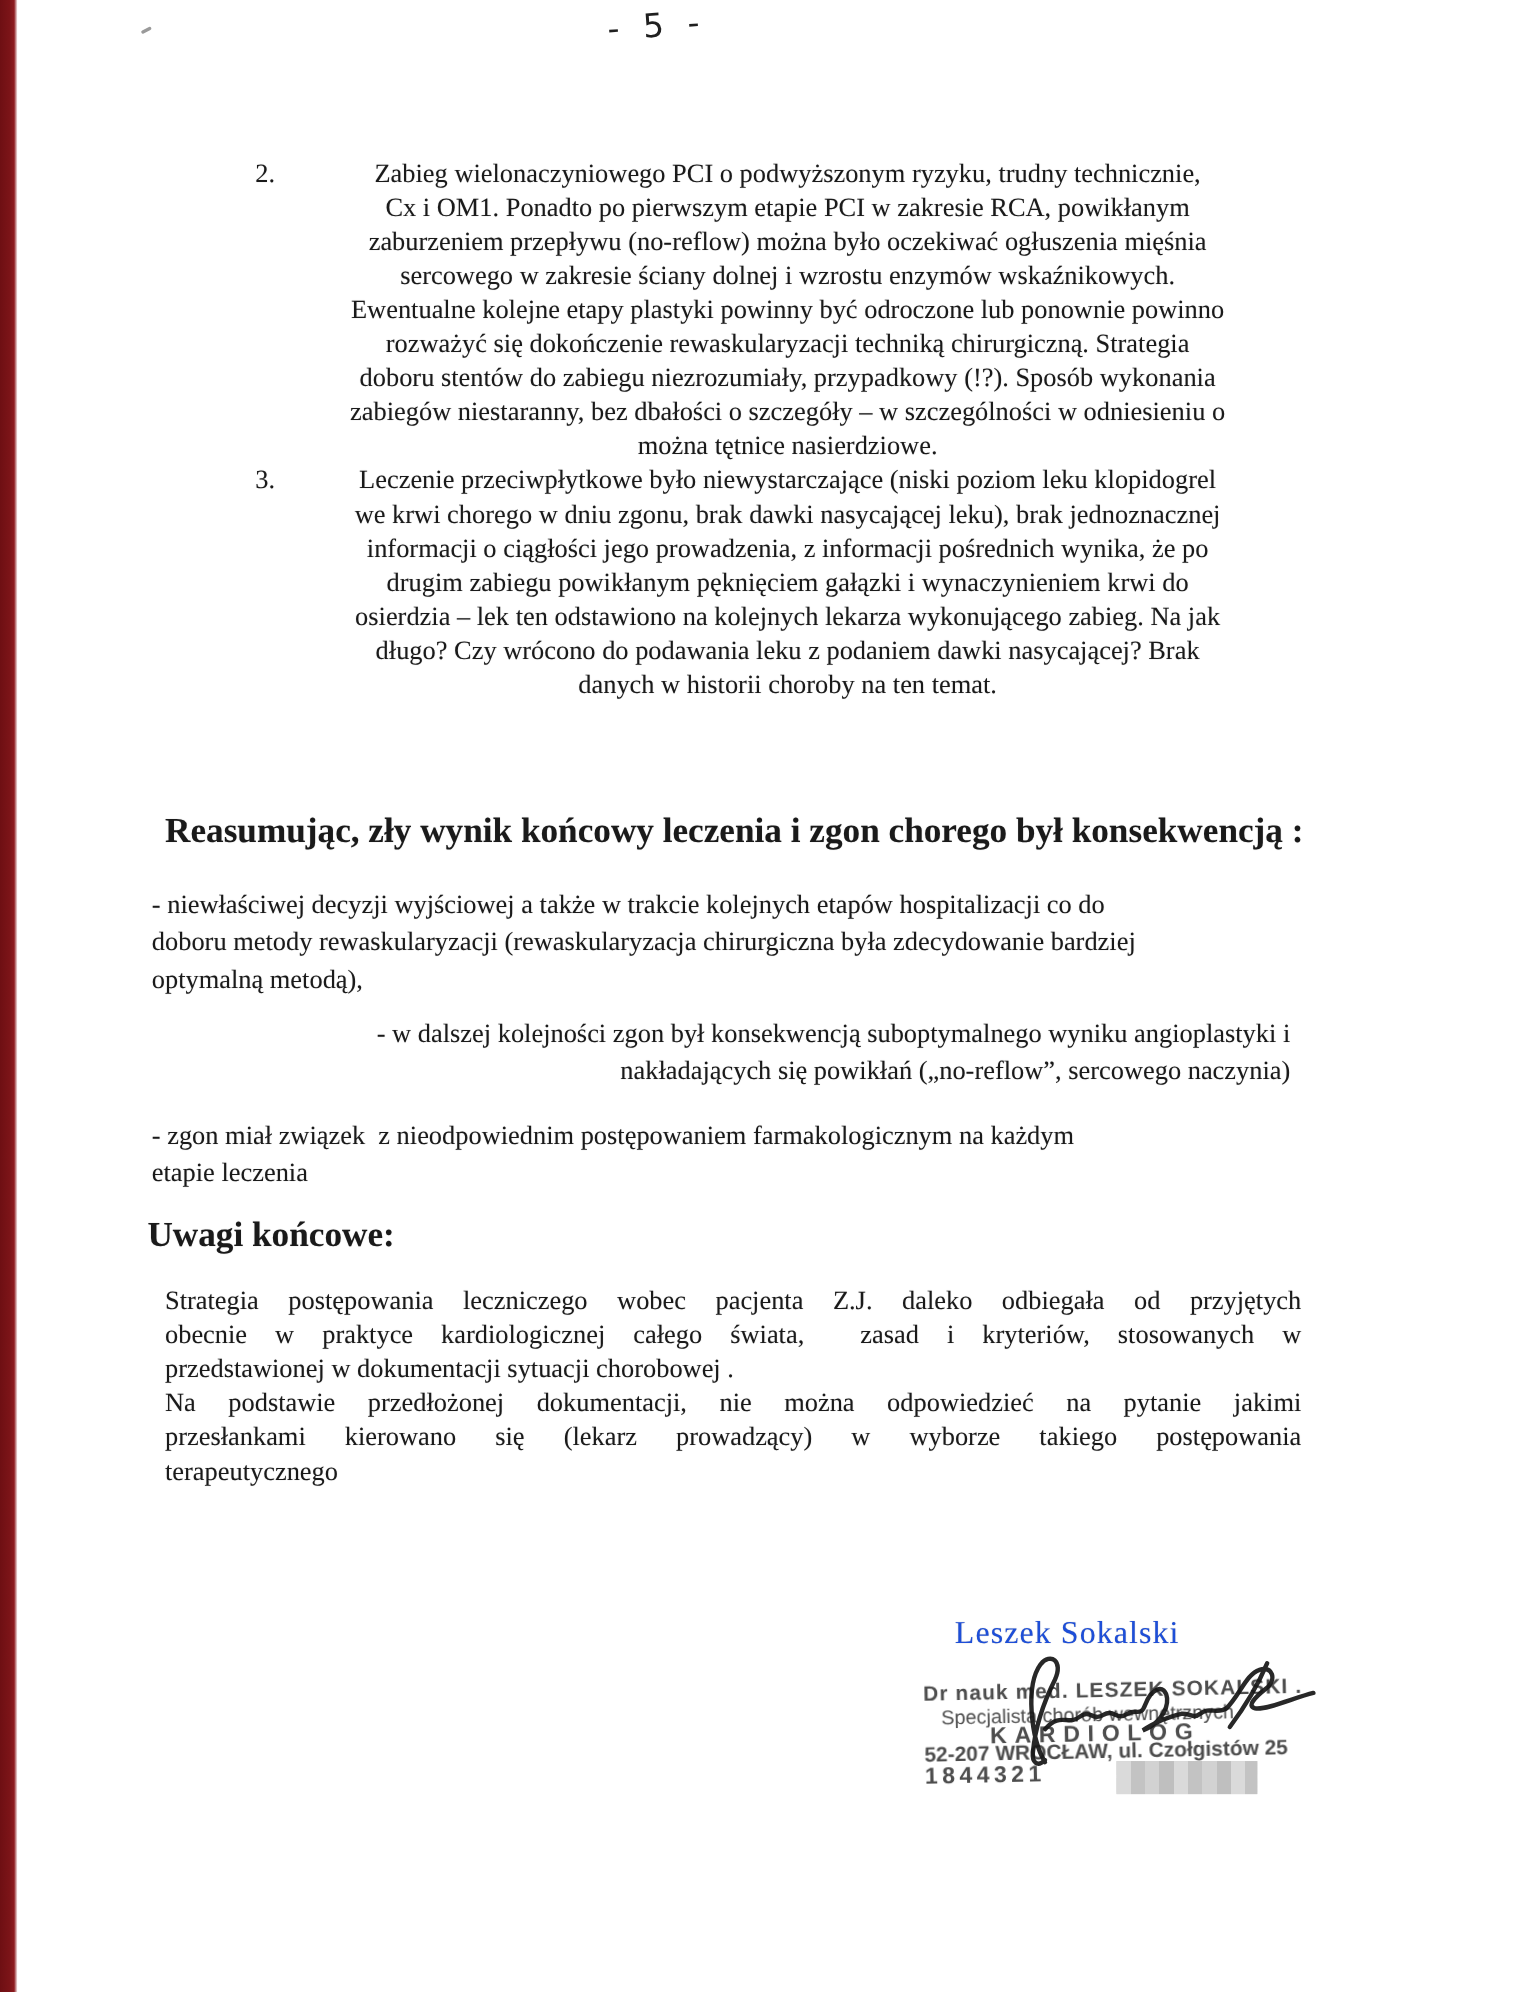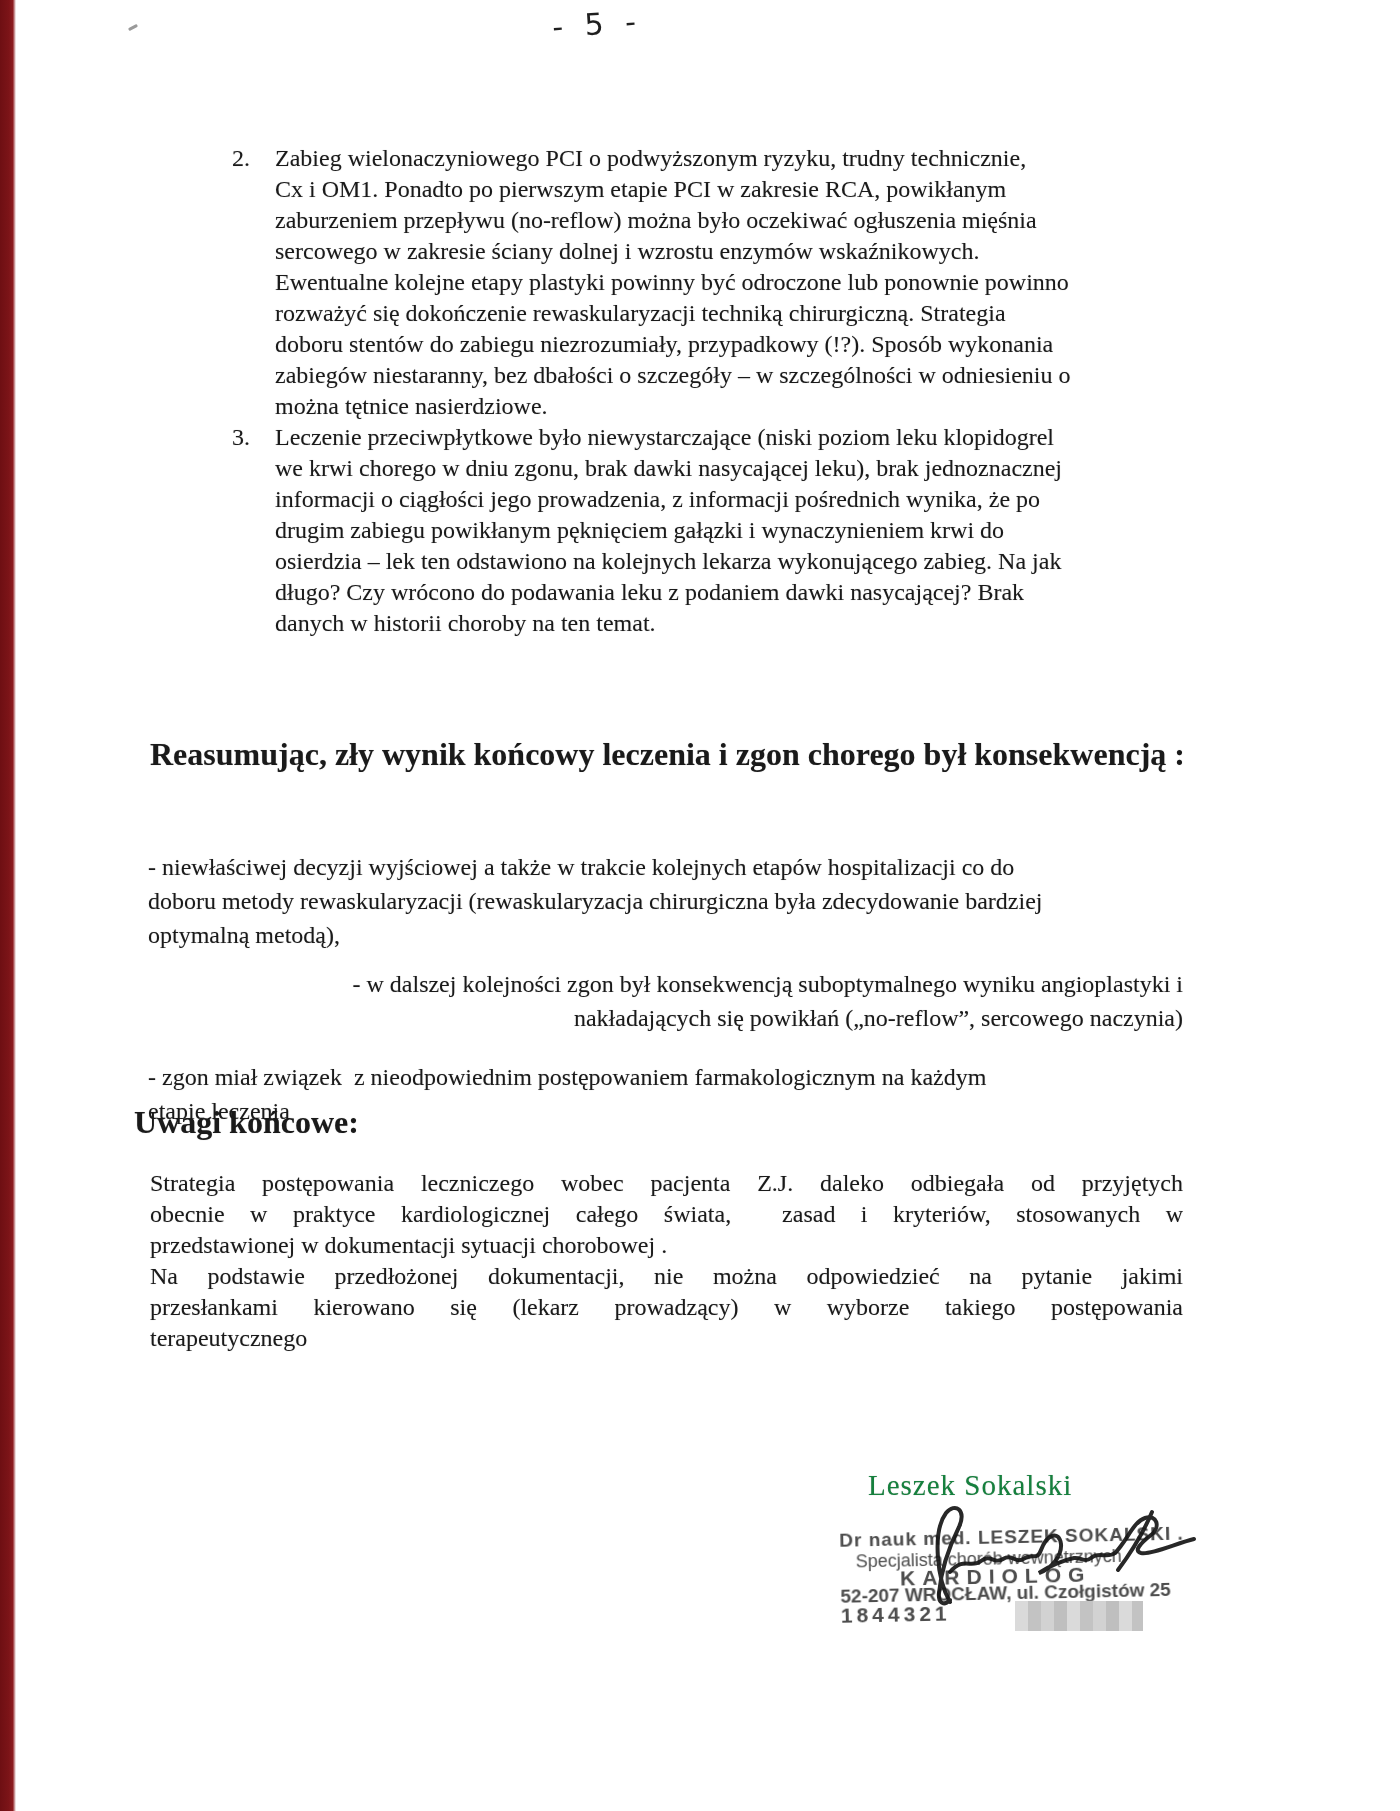--- a/index.html
+++ b/index.html
@@ -21,42 +21,42 @@
   }
   .page-number{
     position:absolute;left:552px;top:4px;width:160px;
     font-family:"DejaVu Sans",sans-serif;
     font-size:30px;letter-spacing:6px;color:#1f1f1f;
     transform:rotate(-4deg);white-space:pre;
   }
   .txt{position:absolute;font-size:24px;}
   .ln{white-space:pre;}
   .doc-list{left:232px;top:143px;width:925px;}
-  .doc-list .ln{height:31px;line-height:31px;}
+  .doc-list .ln{height:31px;line-height:31px;text-align:center;}
   .list-item{position:relative;}
   .list-item .num{position:absolute;left:0;top:0;height:31px;line-height:31px;}
   .list-item .lines{margin-left:43px;}
   .h-bold{position:absolute;font-weight:bold;font-size:32px;white-space:pre;}
   .summary-heading{left:150px;top:736px;}
-  .bullet{left:148px;width:1035px;margin-top:44px;}
+  .bullet{left:138px;width:1035px;}
   .bullet .ln{height:34px;line-height:34px;}
   .b1{top:806px;} .b2{top:923px;text-align:right;} .b3{top:1016px;}
   .remarks-heading{left:134px;top:1104px;}
   .final-para{left:150px;top:1168px;width:1033px;}
   .final-para .ln{height:31px;line-height:31px;}
   .final-para .ln.j{
     white-space:pre-wrap;
     text-align:justify;
     text-align-last:justify;
     -moz-text-align-last:justify;
   }
   .body-text{text-shadow:0 0 1px rgba(25,25,25,0.28);}
   .signature-name{
     position:absolute;left:868px;top:1469px;
-    font-size:29px;color:#15803d;letter-spacing:1px;
+    font-size:29px;color:#1d4ed8;letter-spacing:1px;
     text-shadow:0 0 1px rgba(25,25,25,0.3);white-space:pre;
   }
   .stamp{
     position:absolute;left:840px;top:1526px;width:360px;
     font-family:"Liberation Sans","DejaVu Sans",sans-serif;
     color:#4d4d4d;transform:rotate(-1.2deg);
     filter:blur(0.3px);
   }
   .stamp .s1{font-size:19px;height:22px;white-space:pre;font-weight:bold;letter-spacing:1px;}
   .stamp .s2{font-size:18px;height:16px;margin-left:16px;white-space:pre;}

